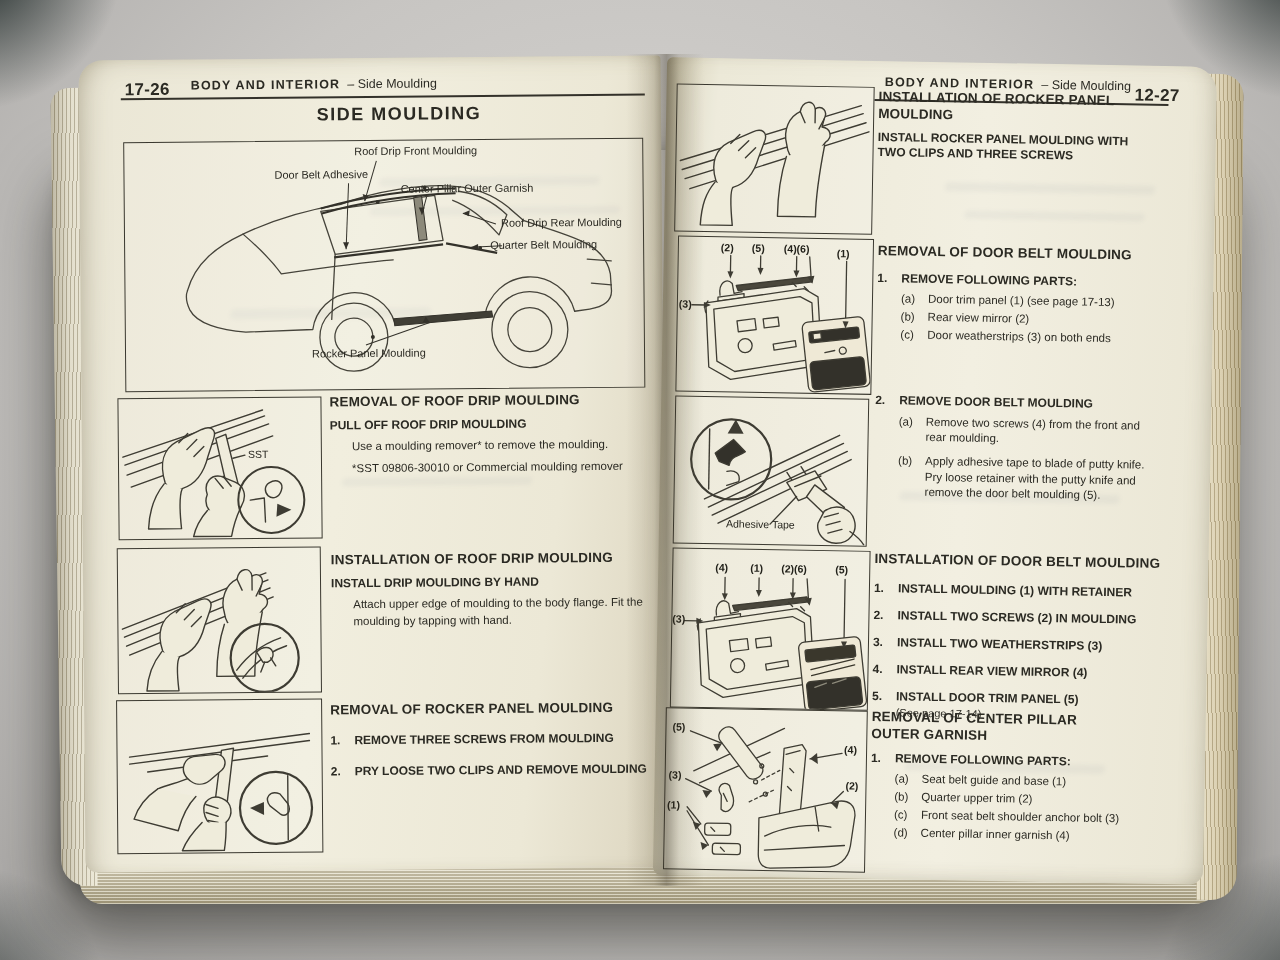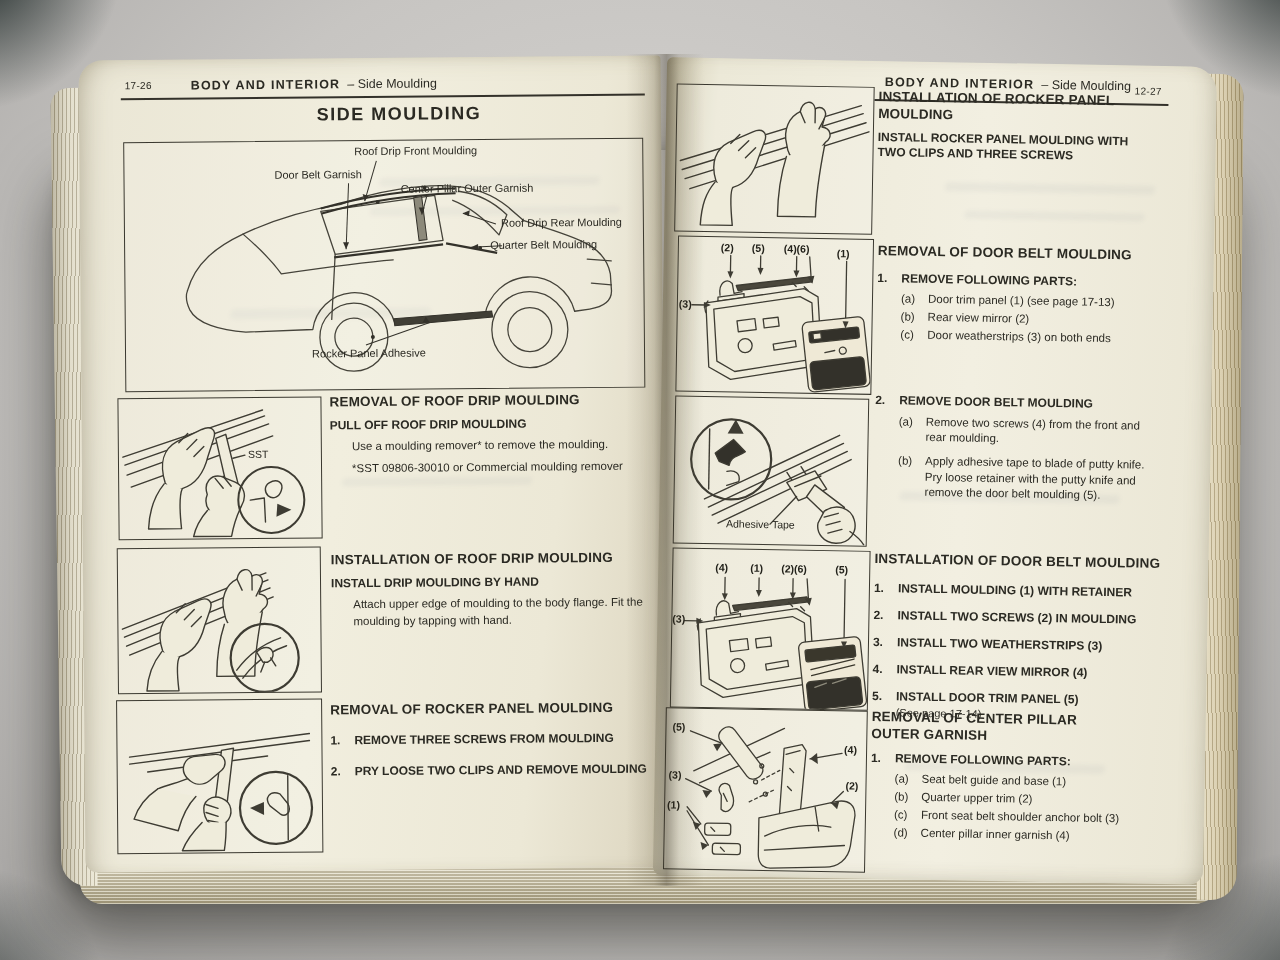--- a/index.html
+++ b/index.html
@@ -31,21 +31,21 @@
     border-radius:24px 4px 6px 12px;
     background:linear-gradient(97deg,#eae6d5 0%,#f1eede 45%,#ece8d6 78%,#dcd5bf 100%);
     box-shadow:inset 16px 6px 30px -18px rgba(95,85,55,.5), inset -14px 0 22px -16px rgba(95,85,55,.45);}
   #page-right{left:660px;top:62px;width:550px;height:818px;transform:rotate(1deg);
     border-radius:6px 26px 14px 8px;
     background:linear-gradient(93deg,#d6d0b8 0%,#ece9d8 9%,#f2efe1 55%,#eae6d4 100%);
     box-shadow:inset 22px 0 30px -20px rgba(85,75,45,.55), inset -14px -6px 26px -16px rgba(95,85,55,.4);}
   #spine{left:626px;top:54px;width:78px;height:832px;pointer-events:none;
     background:linear-gradient(90deg,rgba(80,70,45,0) 0%,rgba(80,70,45,.16) 36%,rgba(48,40,24,.35) 52%,rgba(80,70,45,.14) 68%,rgba(80,70,45,0) 100%);}
   
-  .pgnum{font-weight:normal;font-size:10px;letter-spacing:.3px;}
+  .pgnum{font-weight:bold;font-size:17px;letter-spacing:.3px;}
   .runhead{font-size:12.5px;}
   .runhead b{letter-spacing:1.2px;}
   .rule{height:2px;background:#33312a;}
   .title{font-size:18px;font-weight:bold;letter-spacing:1.5px;text-align:center;}
   .h1{font-size:13.5px;font-weight:bold;letter-spacing:.2px;line-height:1.25;}
   .h2{font-size:12px;font-weight:bold;margin-top:7px;line-height:1.3;}
   .body{font-size:11.5px;line-height:1.45;margin-top:5px;}
   .ind{padding-left:22px;}
   .steprow{display:flex;margin-top:11px;font-size:12px;font-weight:bold;line-height:1.25;}
   .steprow .num{width:24px;flex:none;}
@@ -126,25 +126,25 @@
         <g fill="#33312a">
           <path d="M240,60 l-2,-7 l6,2 z"></path>
             <path d="M221,108 l-3,-7 l6,0 z"></path>
             <path d="M297,74 l-3,-7 l6,0 z"></path>
           <path d="M338,73 l7,-3 l-1,6 z"></path>
             <path d="M346,107 l7,-3 l0,6 z"></path>
             <path d="M304,182 l-7,0 l3,-6 z"></path>
         </g>
       </svg>
       <span class="carlabel" style="left:230px;top:4px">Roof Drip Front Moulding</span>
-      <span class="carlabel" style="left:150px;top:27px">Door Belt Garnish</span>
+      <span class="carlabel" style="left:150px;top:27px">Door Belt Adhesive</span>
       <span class="carlabel" style="left:276px;top:42px">Center Pillar Outer Garnish</span>
       <span class="carlabel" style="left:376px;top:77px">Roof Drip Rear Moulding</span>
       <span class="carlabel" style="left:365px;top:99px">Quarter Belt Moulding</span>
-      <span class="carlabel" style="left:186px;top:206px">Rocker Panel Adhesive</span>
+      <span class="carlabel" style="left:186px;top:206px">Rocker Panel Moulding</span>
     </div>
 
     <div class="abs figbox" style="left:36px;top:338px;width:202px;height:140px">
       <svg viewBox="0 0 202 140">
         <g fill="none" stroke="#3e3c33" stroke-width="1.4" stroke-linecap="round" stroke-linejoin="round">
           <path d="M4,58 L144,12"></path>
             <path d="M6,66 L146,18"></path>
             <path d="M8,76 L150,26"></path>
             <path d="M12,88 L154,38"></path>
           <path d="M46,84 C40,64 45,50 58,43 L83,31 C92,27 98,31 95,40 L89,58 C85,74 76,86 63,90 C55,92 49,90 46,84 Z" fill="#efecdb"></path>

